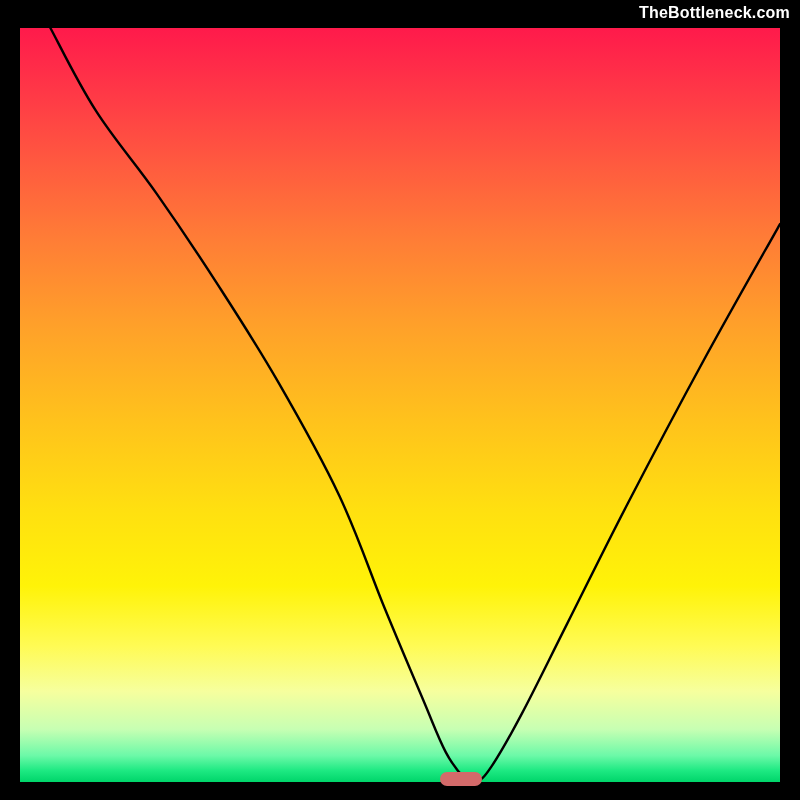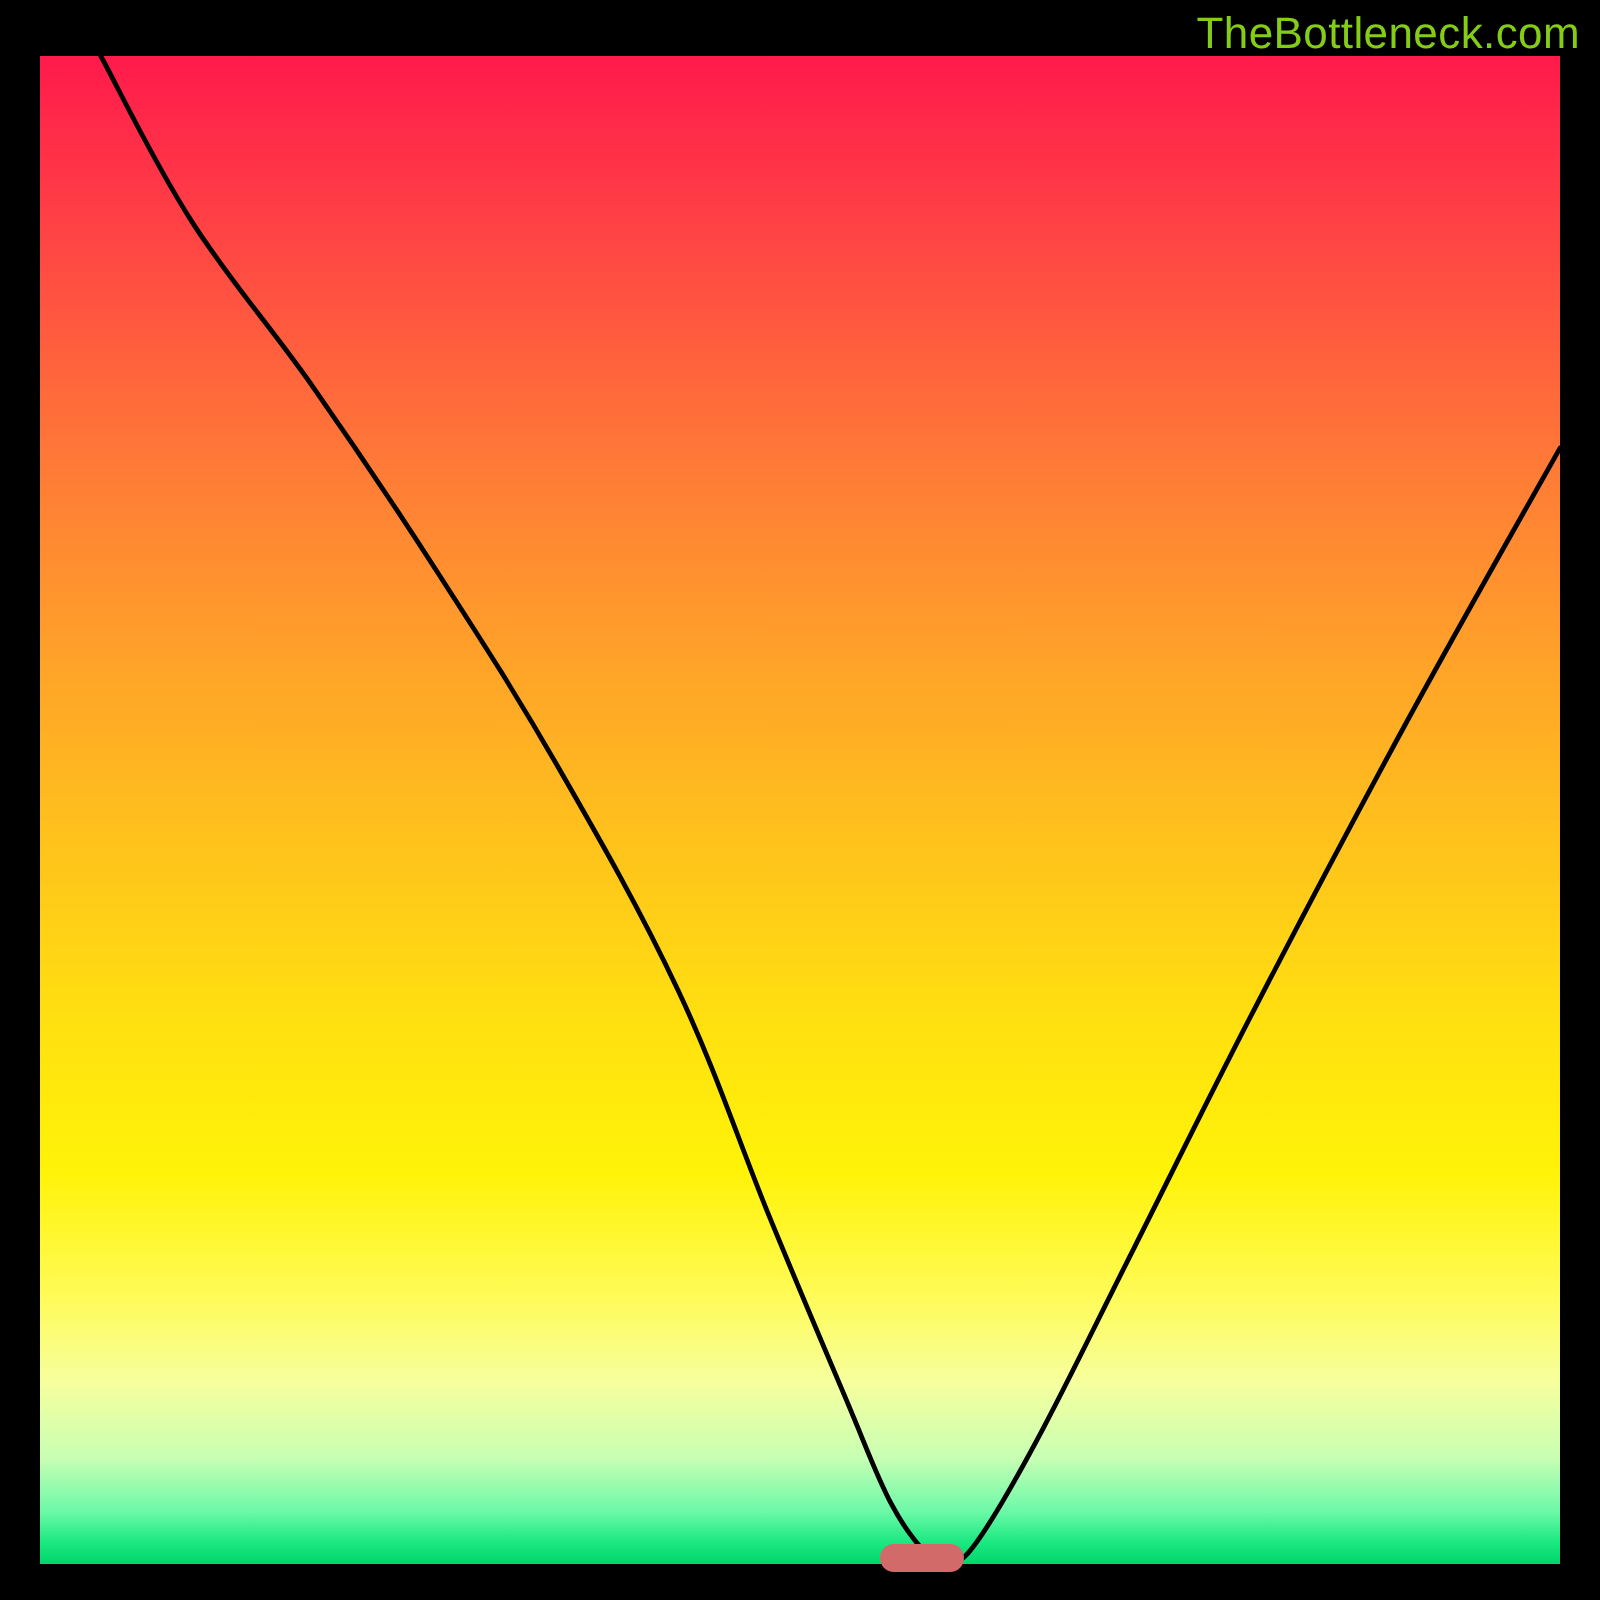--- a/index.html
+++ b/index.html
@@ -14,23 +14,23 @@
   .frame {
     position: relative;
     width: 800px;
     height: 800px;
     background: #000;
   }
   .watermark {
     position: absolute;
     top: 4px;
     right: 10px;
-    color: #84cc16;
-    font-size: 22px;
-    font-weight: 400;
+    color: #ffffff;
+    font-size: 16px;
+    font-weight: 700;
     letter-spacing: 0.2px;
     z-index: 5;
   }
   .plot-area {
     position: absolute;
     left: 20px;
     top: 28px;
     width: 760px;
     height: 754px;
     background: linear-gradient(to bottom,

